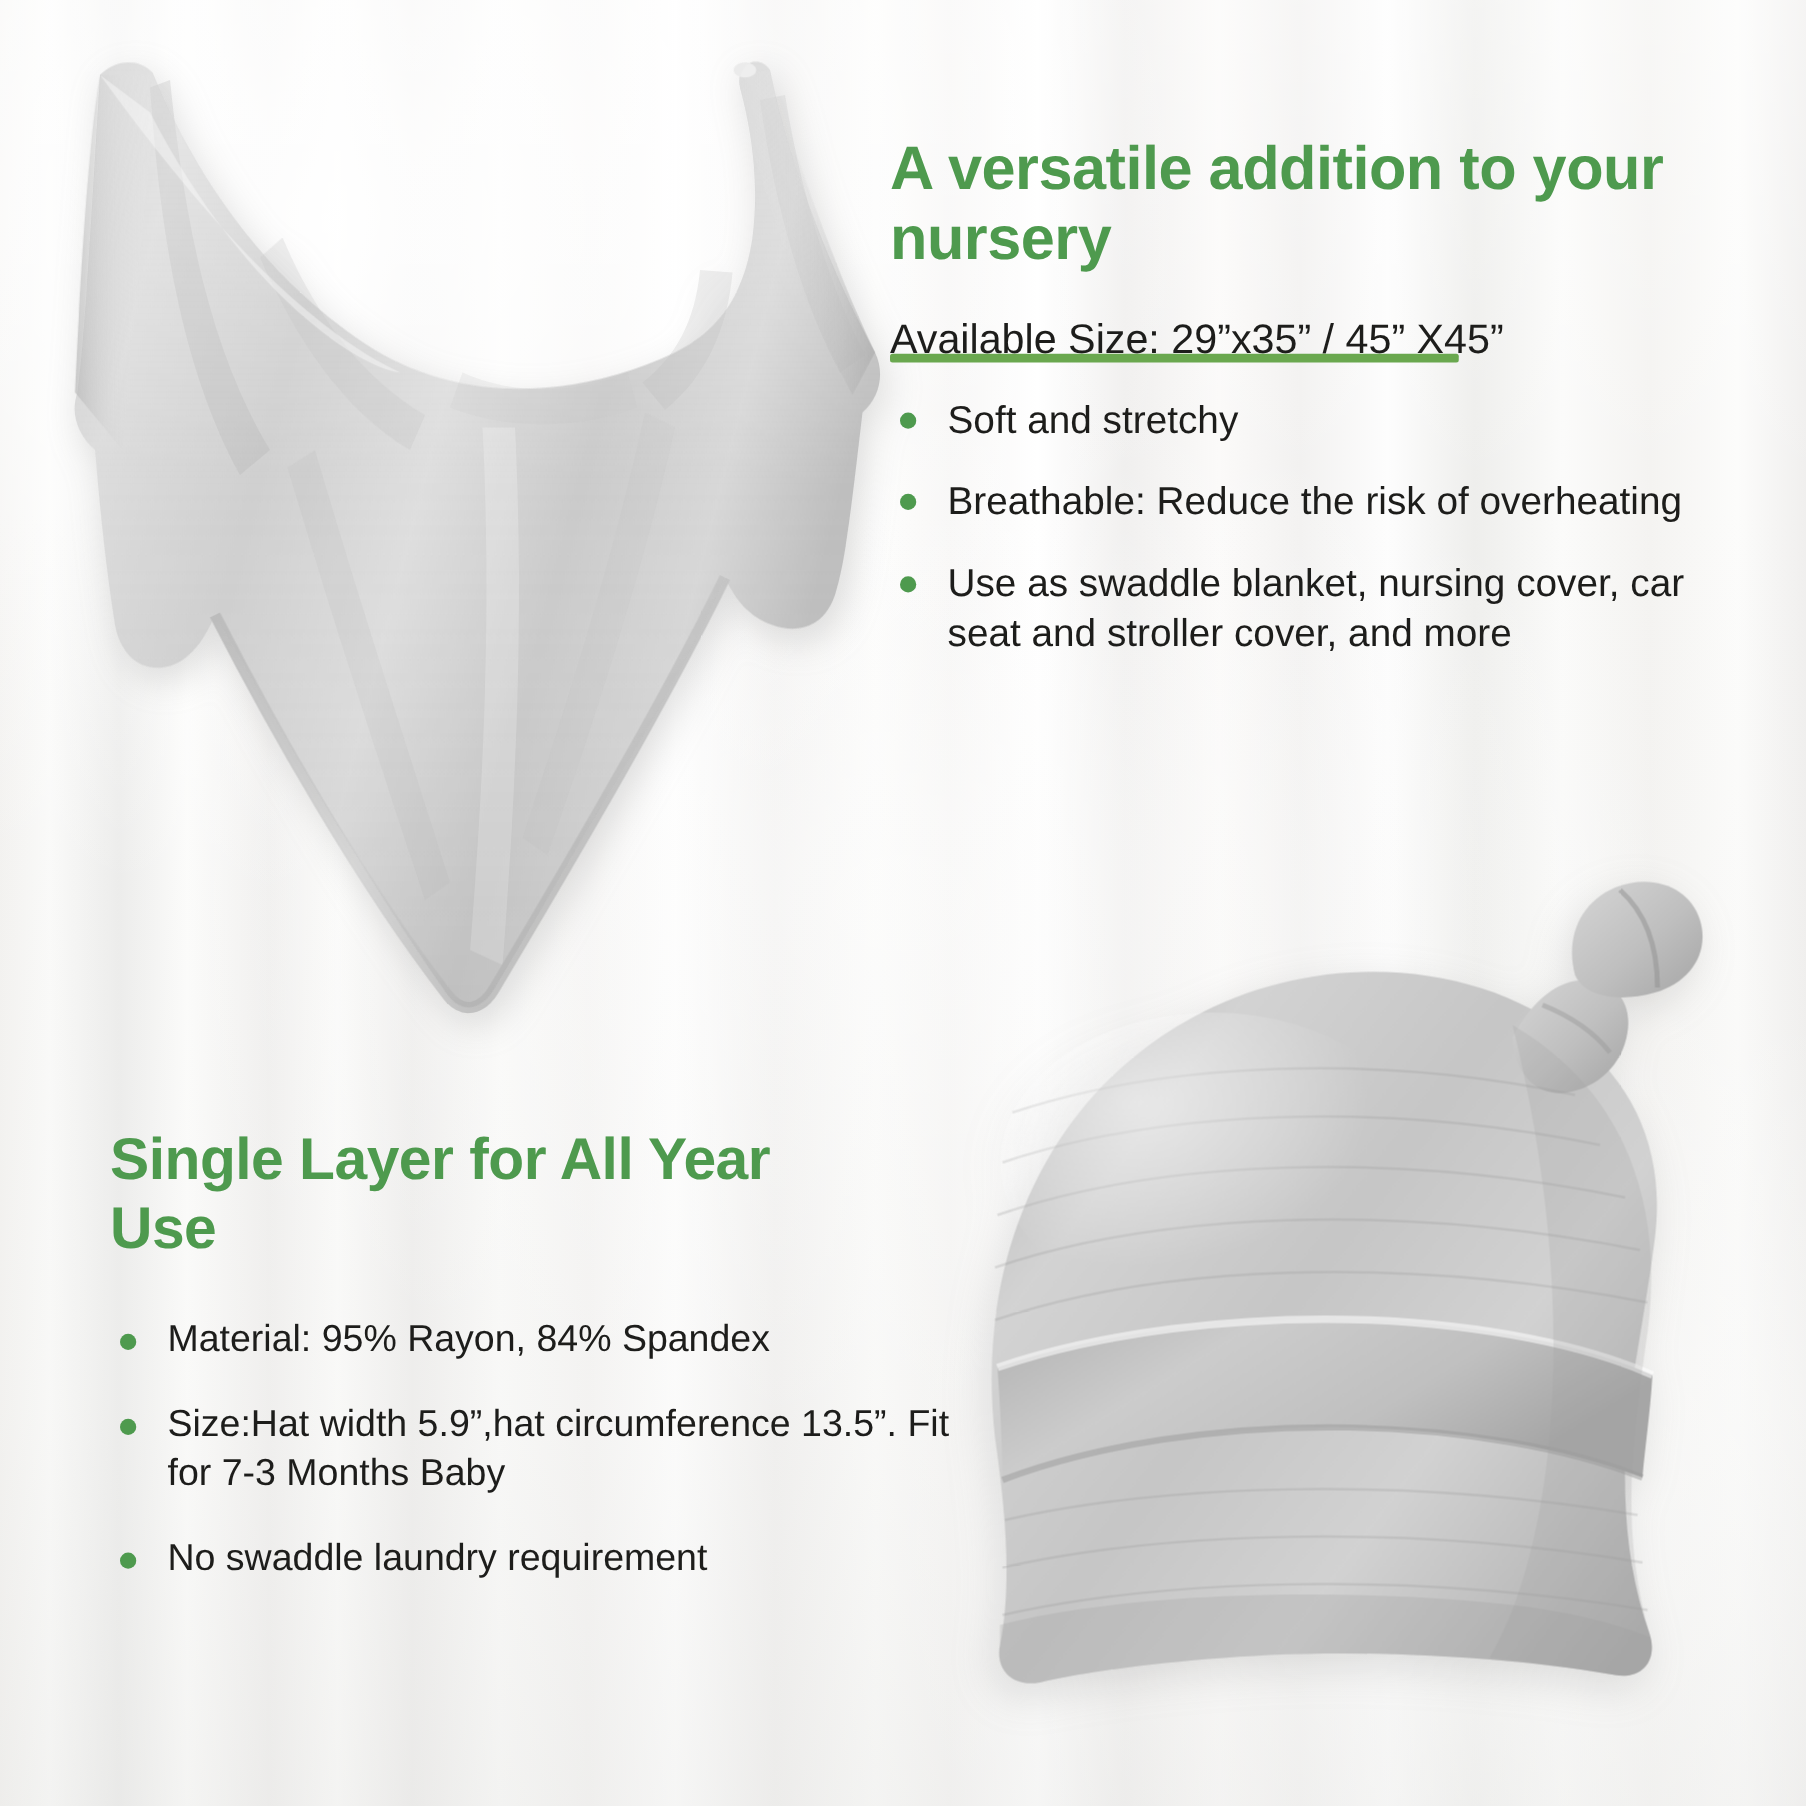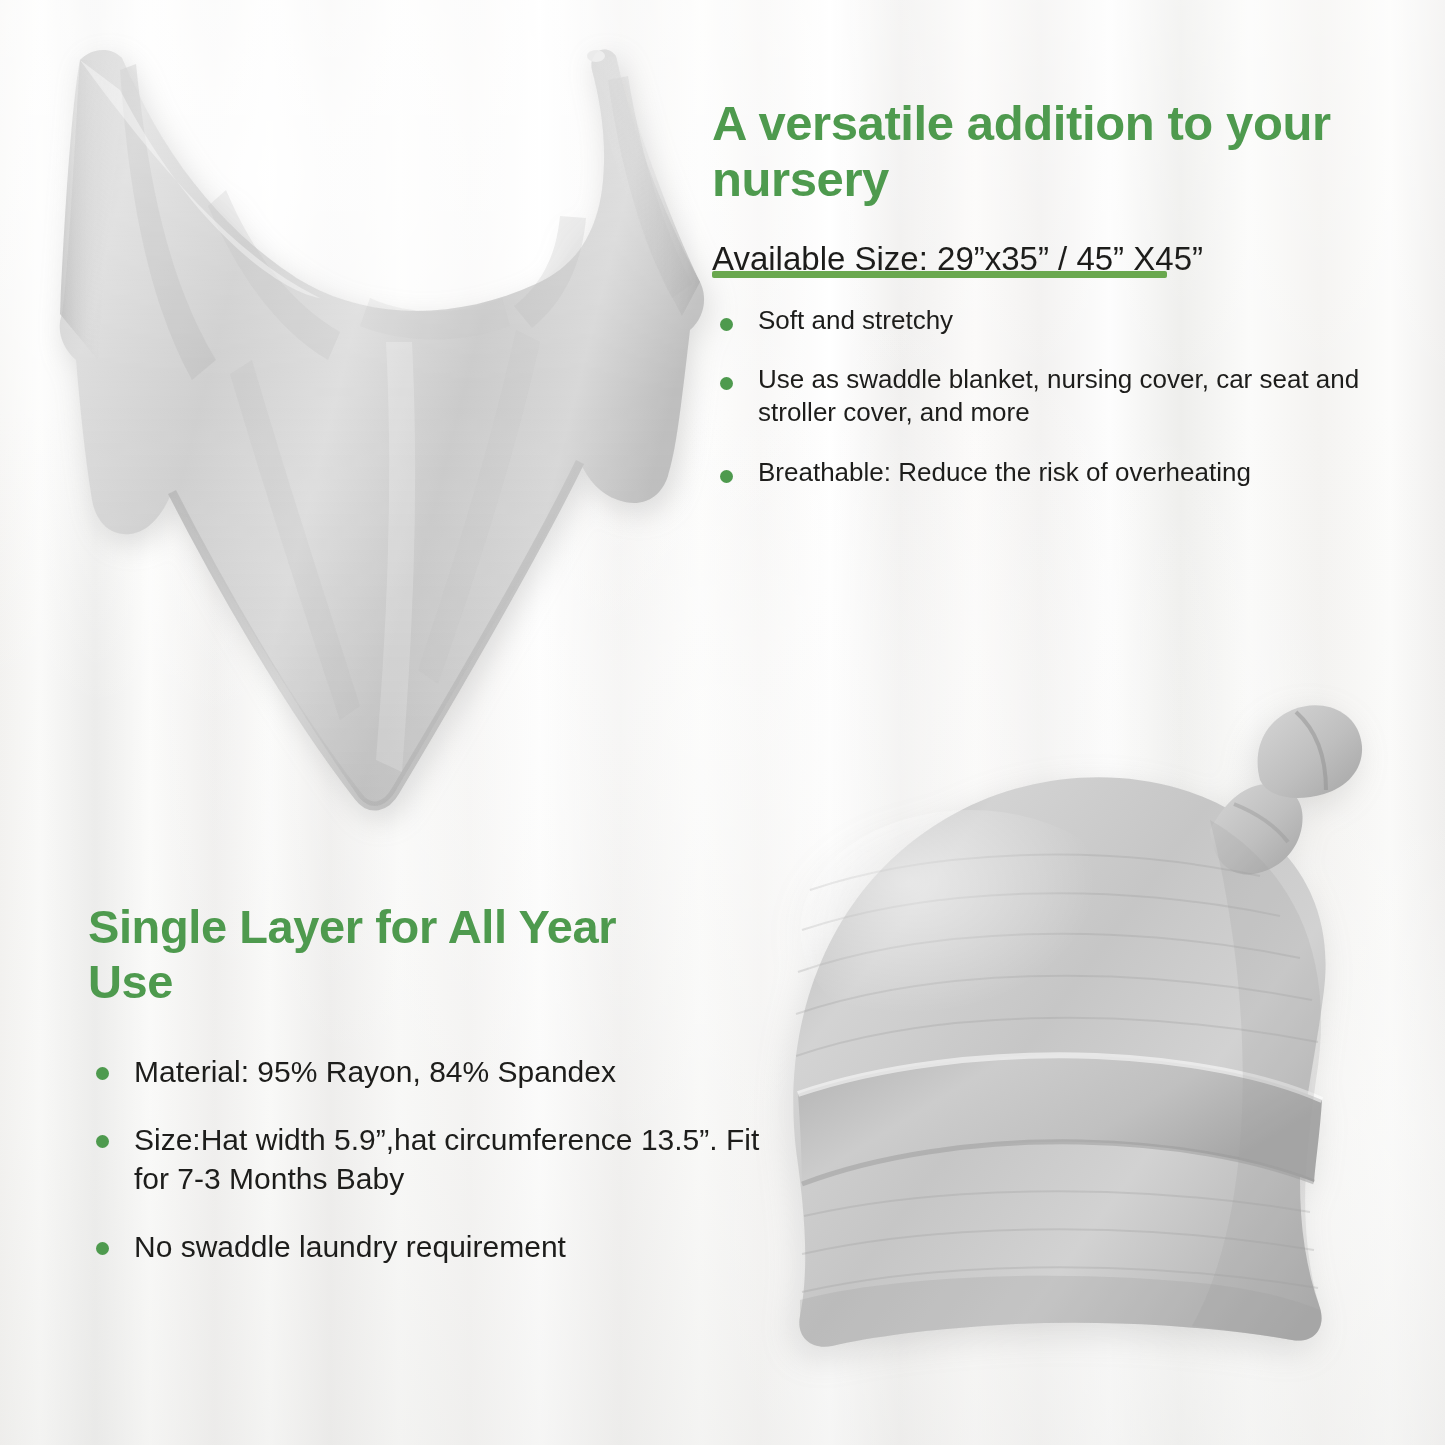--- a/index.html
+++ b/index.html
@@ -70,21 +70,21 @@
     top: 680px;
     width: 680px;
     height: 740px;
     filter: drop-shadow(-6px 10px 16px rgba(120,120,120,0.20));
   }
 
   
   .txt-col {
     position: absolute;
     left: 712px;
-    top: 96px;
+    top: 108px;
     width: 700px;
   }
   h1.head, h2.head {
     margin: 0;
     color: #4e9a4e;
     font-weight: bold;
     letter-spacing: -0.4px;
   }
   .head-top {
     font-size: 49px;
@@ -110,21 +110,21 @@
   }
   ul.bullets {
     list-style: none;
     margin: 26px 0 0 0;
     padding: 0;
   }
   ul.bullets li {
     position: relative;
     padding-left: 46px;
     margin-bottom: 26px;
-    font-size: 26px;
+    font-size: 31px;
     line-height: 1.28;
     color: #1d1d1b;
   }
   ul.bullets li::before {
     content: "";
     position: absolute;
     left: 8px;
     top: 14px;
     width: 13px;
     height: 13px;
@@ -325,22 +325,22 @@
   <div class="txt-col">
     <h1 class="head head-top">A versatile addition to your nursery</h1>
 
     <div class="sizeline">
       <span>Available Size: 29”x35” / 45” X45”</span>
       <span class="strike"></span>
     </div>
 
     <ul class="bullets">
       <li>Soft and stretchy</li>
+      <li>Breathable: Reduce the risk of overheating</li>
       <li>Use as swaddle blanket, nursing cover, car seat and stroller cover, and more</li>
-      <li>Breathable: Reduce the risk of overheating</li>
     </ul>
   </div>
 
   <div class="txt-col-2">
     <h2 class="head head-bottom">Single Layer for All Year Use</h2>
 
     <ul class="bullets">
       <li>Material: 95% Rayon, 84% Spandex</li>
       <li>Size:Hat width 5.9”,hat circumference 13.5”. Fit for 7-3 Months Baby</li>
       <li>No swaddle laundry requirement</li>

